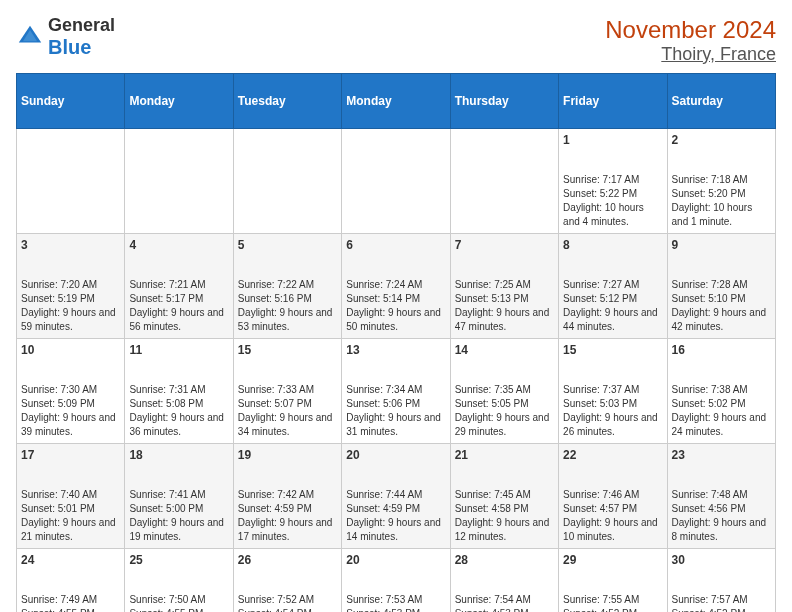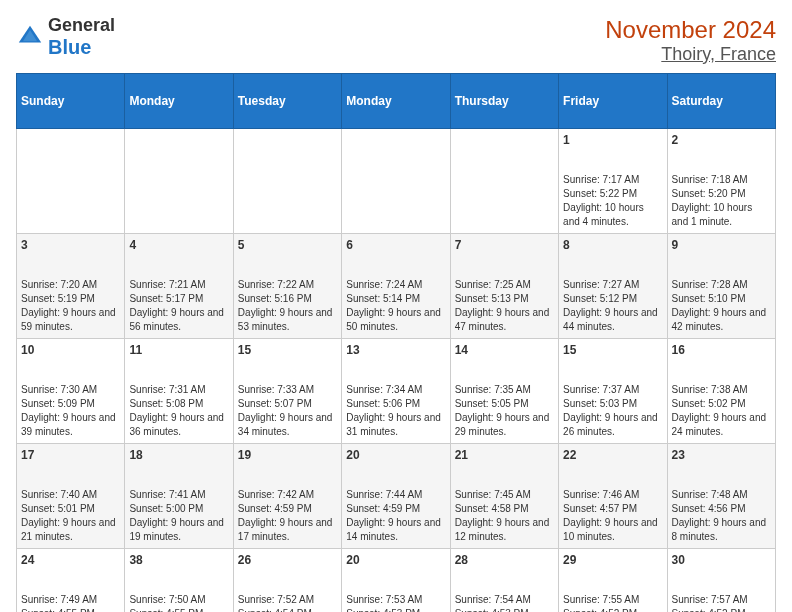--- a/index.html
+++ b/index.html
@@ -280,21 +280,21 @@
         </td>
       </tr>
       <tr>
         <td>
           <span class="day-num">24</span>
           <div class="day-info">Sunrise: 7:49 AM
 Sunset: 4:55 PM
 Daylight: 9 hours and 6 minutes.</div>
         </td>
         <td>
-          <span class="day-num">38</span>
+          <span class="day-num">25</span>
           <div class="day-info">Sunrise: 7:50 AM
 Sunset: 4:55 PM
 Daylight: 9 hours and 4 minutes.</div>
         </td>
         <td>
           <span class="day-num">26</span>
           <div class="day-info">Sunrise: 7:52 AM
 Sunset: 4:54 PM
 Daylight: 9 hours and 2 minutes.</div>
         </td>

